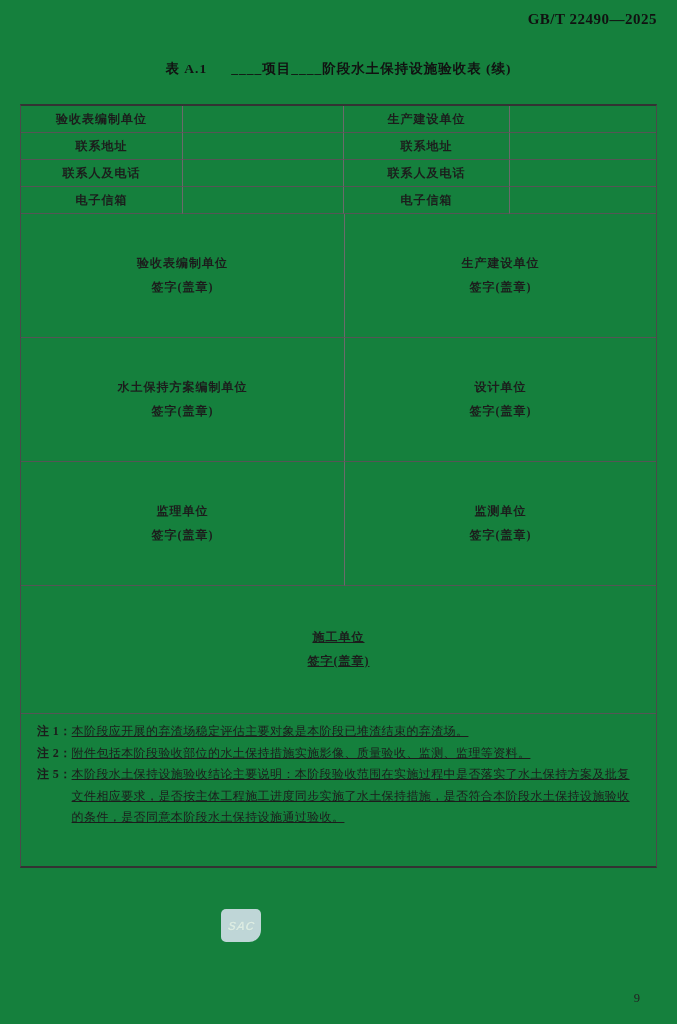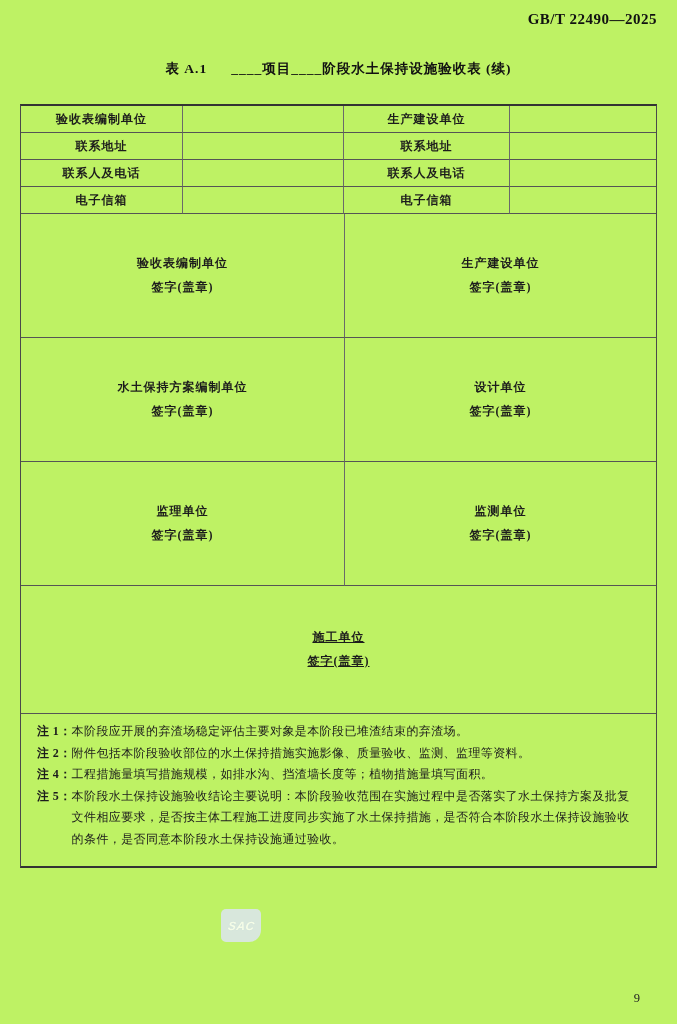--- a/index.html
+++ b/index.html
@@ -1,20 +1,20 @@
 <!DOCTYPE html>
 <html><head>
 <meta charset="utf-8">
 <style>
   * { margin:0; padding:0; box-sizing:border-box; }
   html,body { background:#e8e8e8; }
   .sheet {
     position:relative;
     width:677px; height:1024px;
-    background:#bef264;
+    background:#15803d;
     font-family:"Liberation Serif","DejaVu Serif",serif;
     color:#1c1c1c;
     overflow:hidden;
     margin:0 auto;
   }
   .std-code {
     position:absolute; top:11px; right:20px;
     font-size:15px; font-weight:bold; letter-spacing:0.5px;
     color:#111;
   }
@@ -61,21 +61,21 @@
   }
   .notes-cell {
     height:152px;
     padding:7px 16px 18px 16px;
     font-size:12px; font-weight:500;
   }
   .note-item {
     display:flex; line-height:21.5px; letter-spacing:0.4px;
   }
   .note-label { flex:0 0 auto; white-space:nowrap; font-weight:600; }
-  .note-text { flex:1 1 auto; }
+  .note-text { flex:1 1 auto;text-decoration:underline; }
   .watermark {
     position:absolute; left:221px; top:909px;
     width:40px; height:33px;
     background:#dde6f2; border-radius:5px 5px 12px 5px;
     display:flex; align-items:center; justify-content:center;
     opacity:0.85;
   }
   .watermark span {
     font-family:"Liberation Sans","DejaVu Sans",sans-serif;
     font-style:italic; font-weight:bold; font-size:12px;
@@ -159,24 +159,20 @@
     <div class="notes-cell">
       <div class="note-item">
         <span class="note-label">注 1：</span>
         <span class="note-text">本阶段应开展的弃渣场稳定评估主要对象是本阶段已堆渣结束的弃渣场。</span>
       </div>
       <div class="note-item">
         <span class="note-label">注 2：</span>
         <span class="note-text">附件包括本阶段验收部位的水土保持措施实施影像、质量验收、监测、监理等资料。</span>
       </div>
       <div class="note-item">
-        <span class="note-label">注 4：</span>
-        <span class="note-text">工程措施量填写措施规模，如排水沟、挡渣墙长度等；植物措施量填写面积。</span>
-      </div>
-      <div class="note-item">
         <span class="note-label">注 5：</span>
         <span class="note-text">本阶段水土保持设施验收结论主要说明：本阶段验收范围在实施过程中是否落实了水土保持方案及批复文件相应要求，是否按主体工程施工进度同步实施了水土保持措施，是否符合本阶段水土保持设施验收的条件，是否同意本阶段水土保持设施通过验收。</span>
       </div>
     </div>
 
   </div>
 
   <div class="watermark">
     <span>SAC</span>
   </div>

